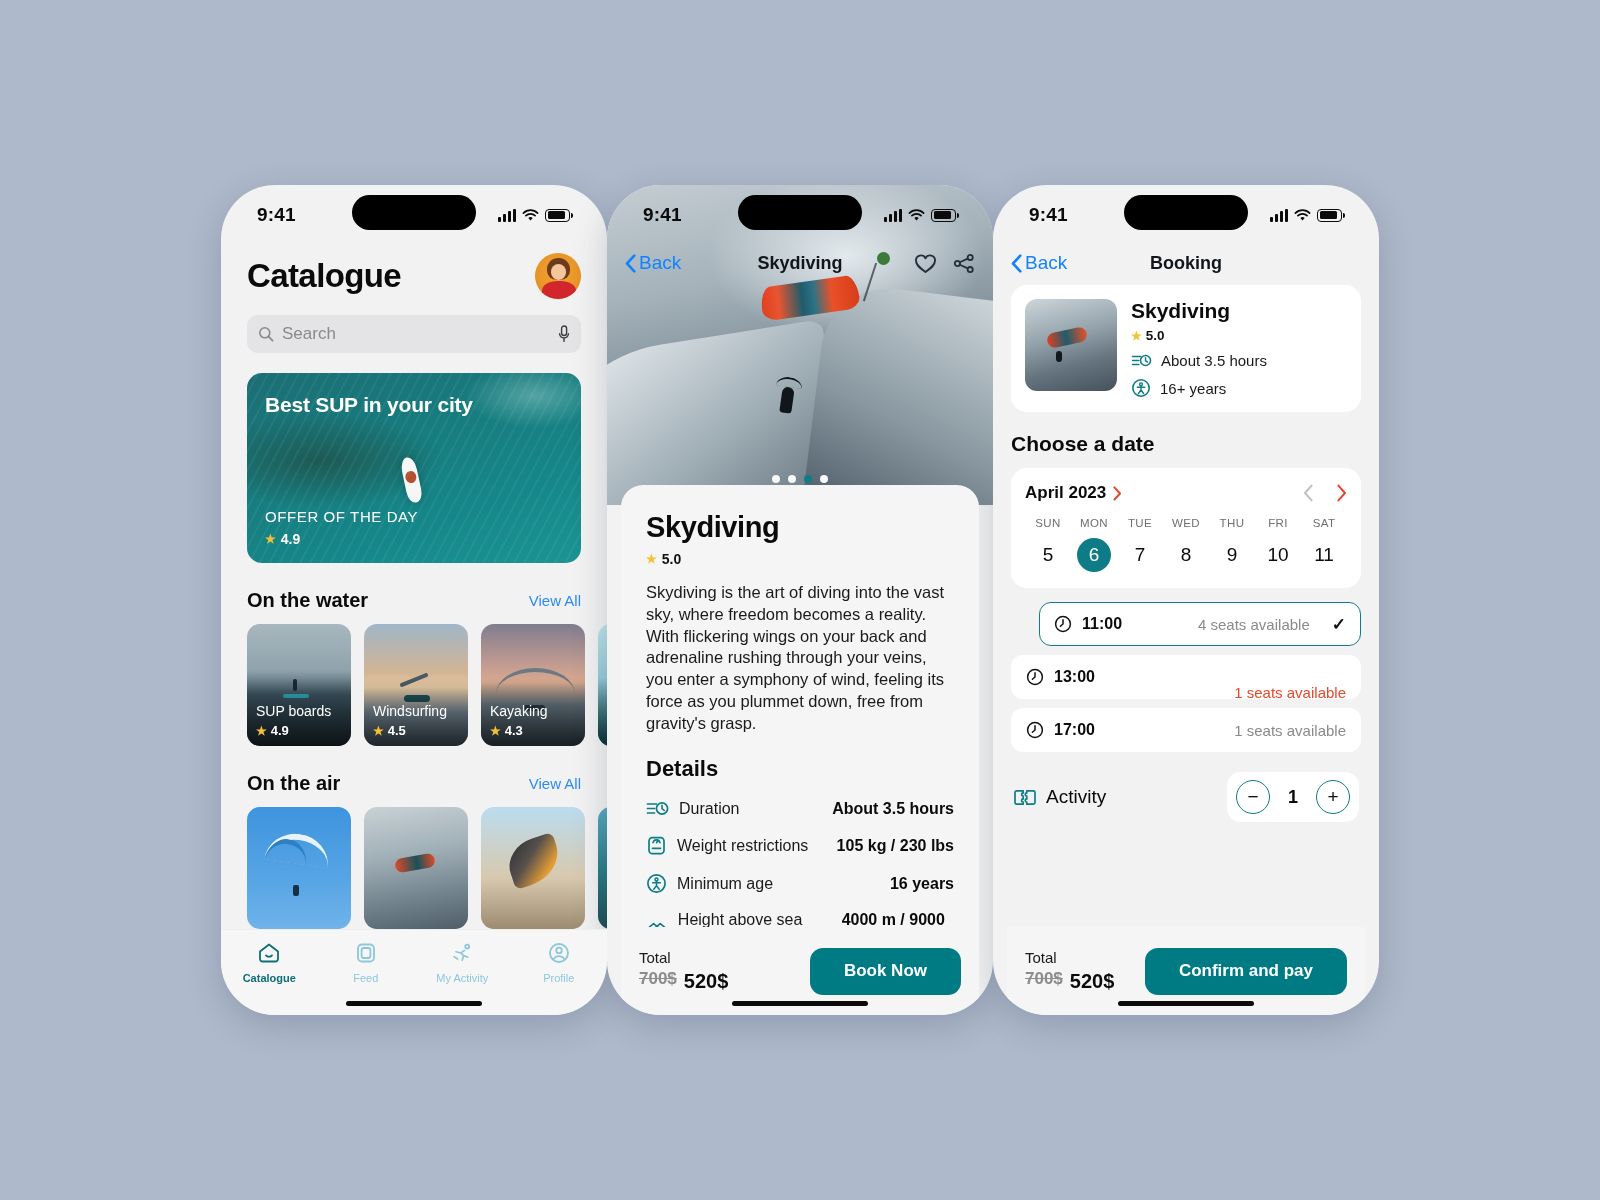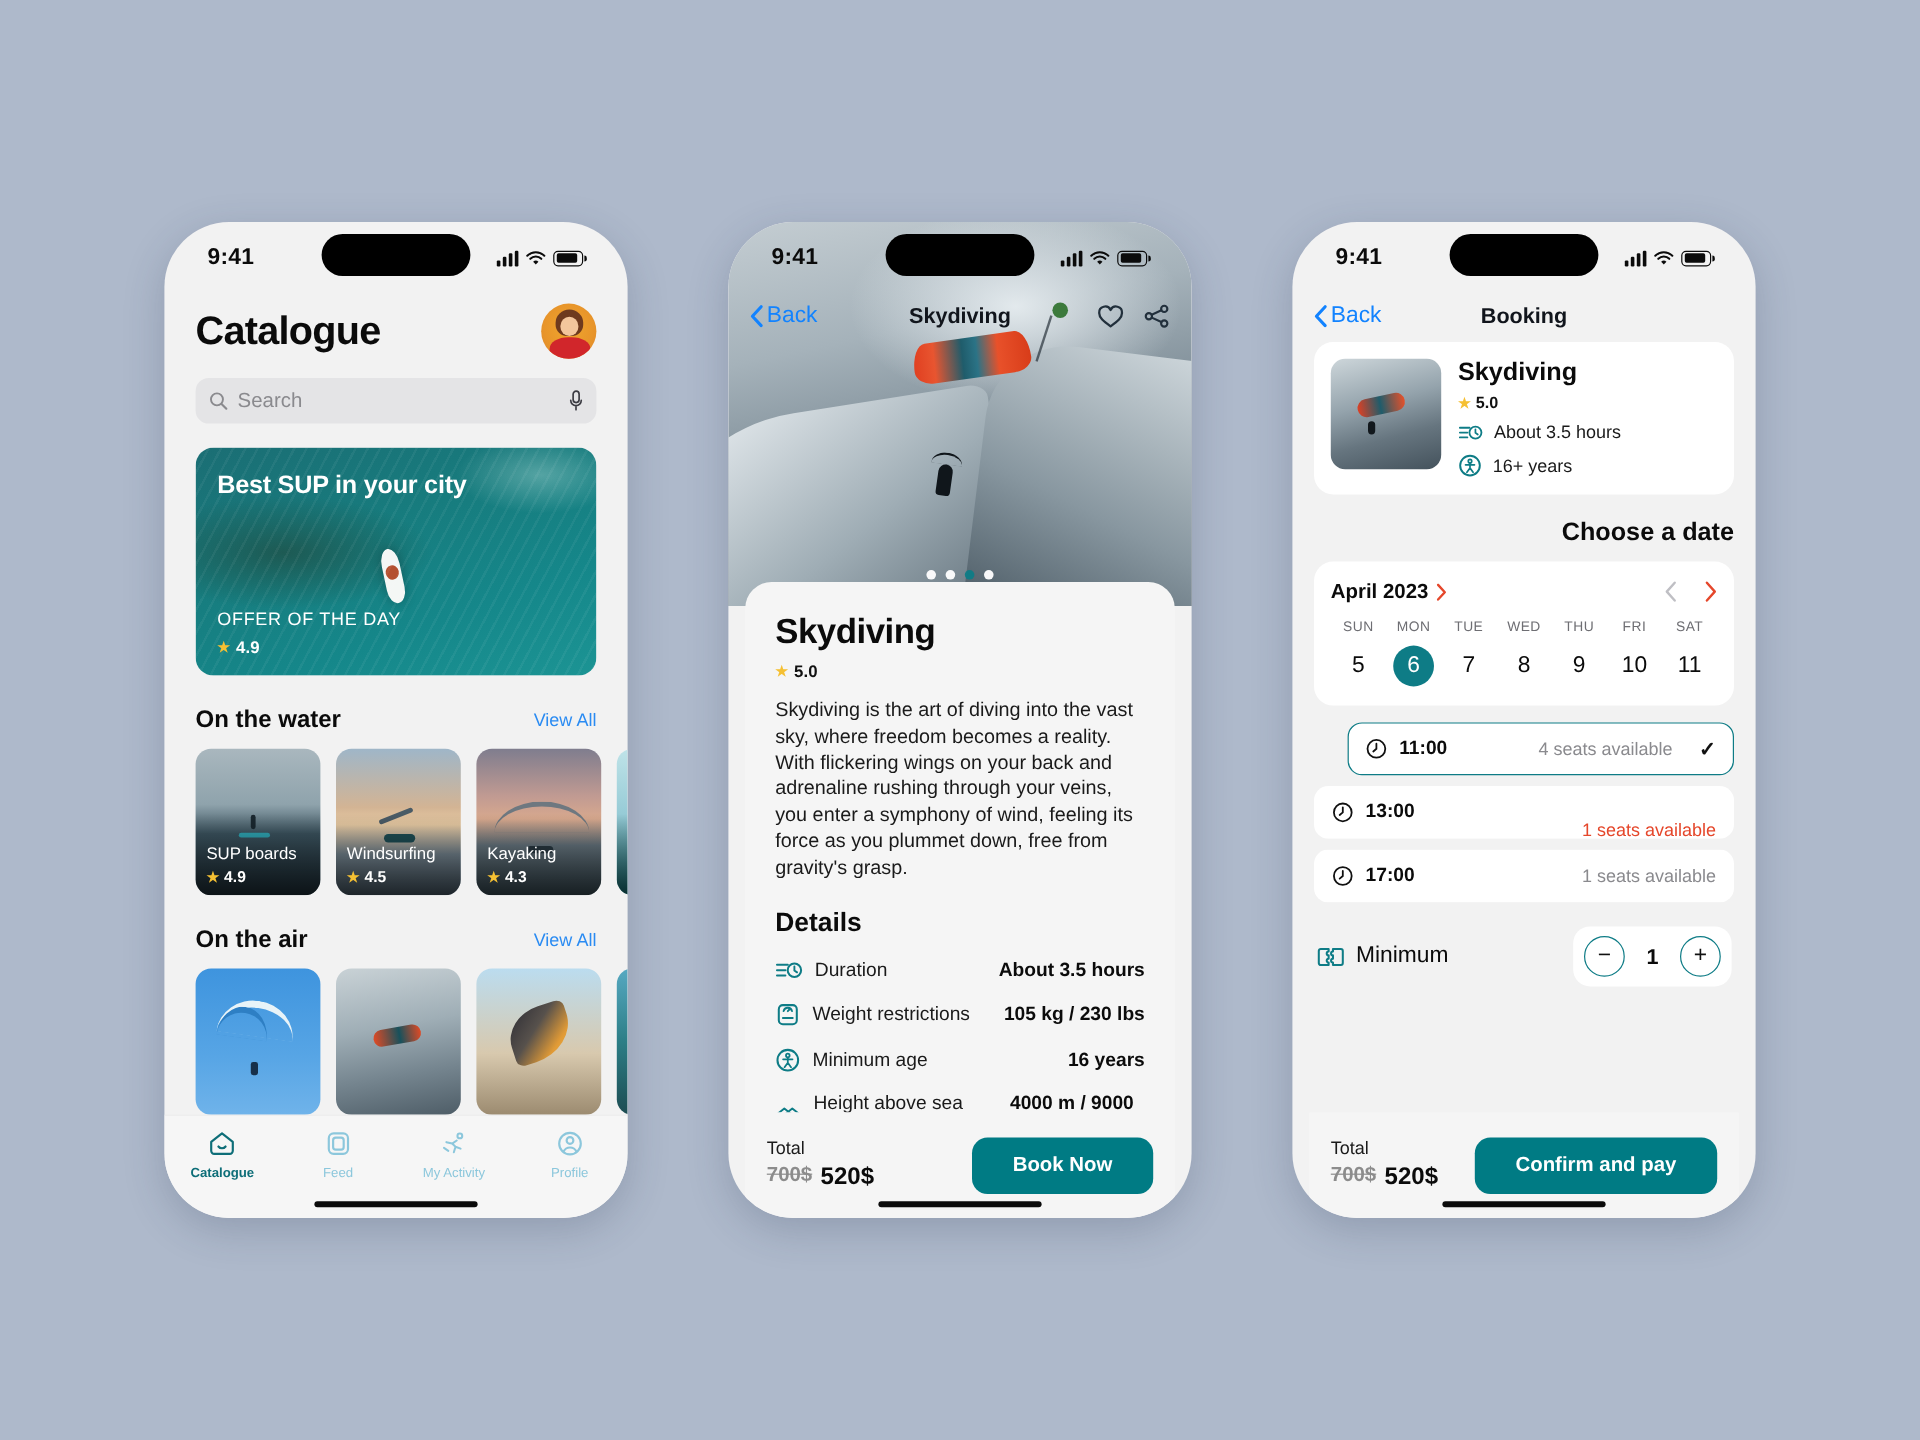--- a/index.html
+++ b/index.html
@@ -6,21 +6,20 @@
   body {
     width: 1600px; height: 1200px;
     background: #AEB9CB;
     font-family: "Liberation Sans", sans-serif;
     overflow: hidden;
     position: relative;
   }
   .stage {
     position: absolute; inset: 0;
     display: flex; align-items: center; justify-content: center;
-    gap: 84px;
   }
   .phone {
     width: 386px; height: 830px;
     background: #F2F2F2;
     border-radius: 54px;
     position: relative;
     overflow: hidden;
     box-shadow: 0 10px 34px rgba(40,55,80,.22);
     flex: 0 0 auto;
   }
@@ -188,21 +187,21 @@
   .sumcard { background:#fff; border-radius: 16px; padding: 14px; display:flex; gap: 14px; }
   .sumthumb { width: 92px; height: 92px; border-radius: 12px; overflow:hidden; flex:0 0 auto; position:relative;
     background:linear-gradient(165deg,#CDD6DA 0%,#94A3AC 40%,#66757F 68%,#44525C 100%);}
   .sumthumb .ch{position:absolute;left:24%;top:34%;width:40px;height:15px;transform:rotate(-12deg);border-radius:10px;
     background:linear-gradient(92deg,#E04023 0%,#1F5C6B 48%,#E8512A 100%);}
   .sumthumb .jm{position:absolute;left:34%;top:56%;width:6px;height:11px;background:#12181D;border-radius:3px;}
   .sumtitle { font-size: 21px; font-weight:bold; color:#0B0B0B;}
   .sumrate { display:flex; align-items:center; gap:4px; font-size: 13.5px; font-weight:bold; color:#111; margin-top: 5px;}
   .sumrow { display:flex; align-items:center; gap: 9px; margin-top: 9px; font-size: 15px; color:#1A1A1A;}
 
-  .choose-title { font-size: 21px; font-weight:bold; color:#0B0B0B; margin: 20px 0 12px; text-align: right;}
+  .choose-title { font-size: 21px; font-weight:bold; color:#0B0B0B; margin: 20px 0 12px;}
   .calcard { background:#fff; border-radius: 16px; padding: 15px 14px 16px;}
   .calhead { display:flex; align-items:center; }
   .calmonth { display:flex; align-items:center; gap:7px; font-size: 17px; font-weight:bold; color:#0B0B0B;}
   .calnav { margin-left:auto; display:flex; align-items:center; gap: 22px; }
   .dow { display:grid; grid-template-columns: repeat(7,1fr); margin-top: 14px; }
   .dow div { text-align:center; font-size: 11.5px; color:#6E6E73; letter-spacing:.4px;}
   .days { display:grid; grid-template-columns: repeat(7,1fr); margin-top: 9px; }
   .day { text-align:center; font-size: 19px; color:#0B0B0B; height: 34px; line-height: 34px; cursor:pointer;}
   .day.sel { color:#fff; }
   .day.sel span { display:inline-block; width: 34px; height:34px; line-height:34px; border-radius:50%; background:#0E7C86;}
@@ -642,21 +641,21 @@
           <span class="slot-seats">1 seats available</span>
         </div>
       </div>
 
       <div class="tickets-row">
         <div class="tickets-lbl">
           <svg width="24" height="17" viewBox="0 0 24 17">
             <path d="M2 3.4A1.6 1.6 0 0 1 3.6 1.8h6.6v2.1a1.6 1.6 0 0 0 0 3.2v2.8a1.6 1.6 0 0 0 0 3.2v2.1H3.6A1.6 1.6 0 0 1 2 13.6z" fill="none" stroke="#0E7C86" stroke-width="1.7" stroke-linejoin="round"></path>
             <path d="M13.8 1.8h6.6A1.6 1.6 0 0 1 22 3.4v10.2a1.6 1.6 0 0 1-1.6 1.6h-6.6v-2.1a1.6 1.6 0 0 1 0-3.2V7.1a1.6 1.6 0 0 1 0-3.2z" fill="none" stroke="#0E7C86" stroke-width="1.7" stroke-linejoin="round"></path>
           </svg>
-          <span>Minimum</span>
+          <span>Activity</span>
         </div>
         <div class="stepper">
           <div class="stepbtn">−</div>
           <div class="stepval">1</div>
           <div class="stepbtn">+</div>
         </div>
       </div>
     </div>
 
     <div class="bottombar">

